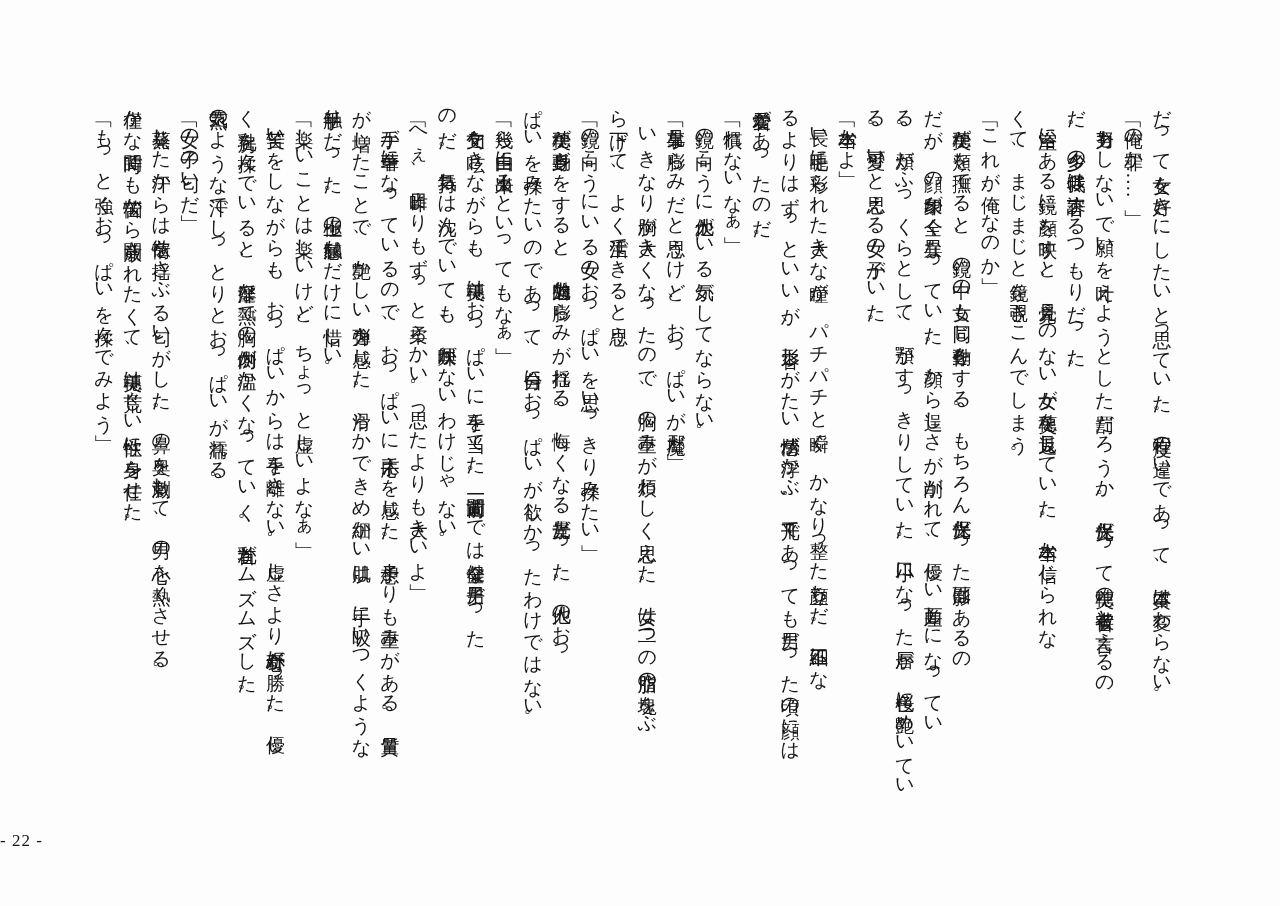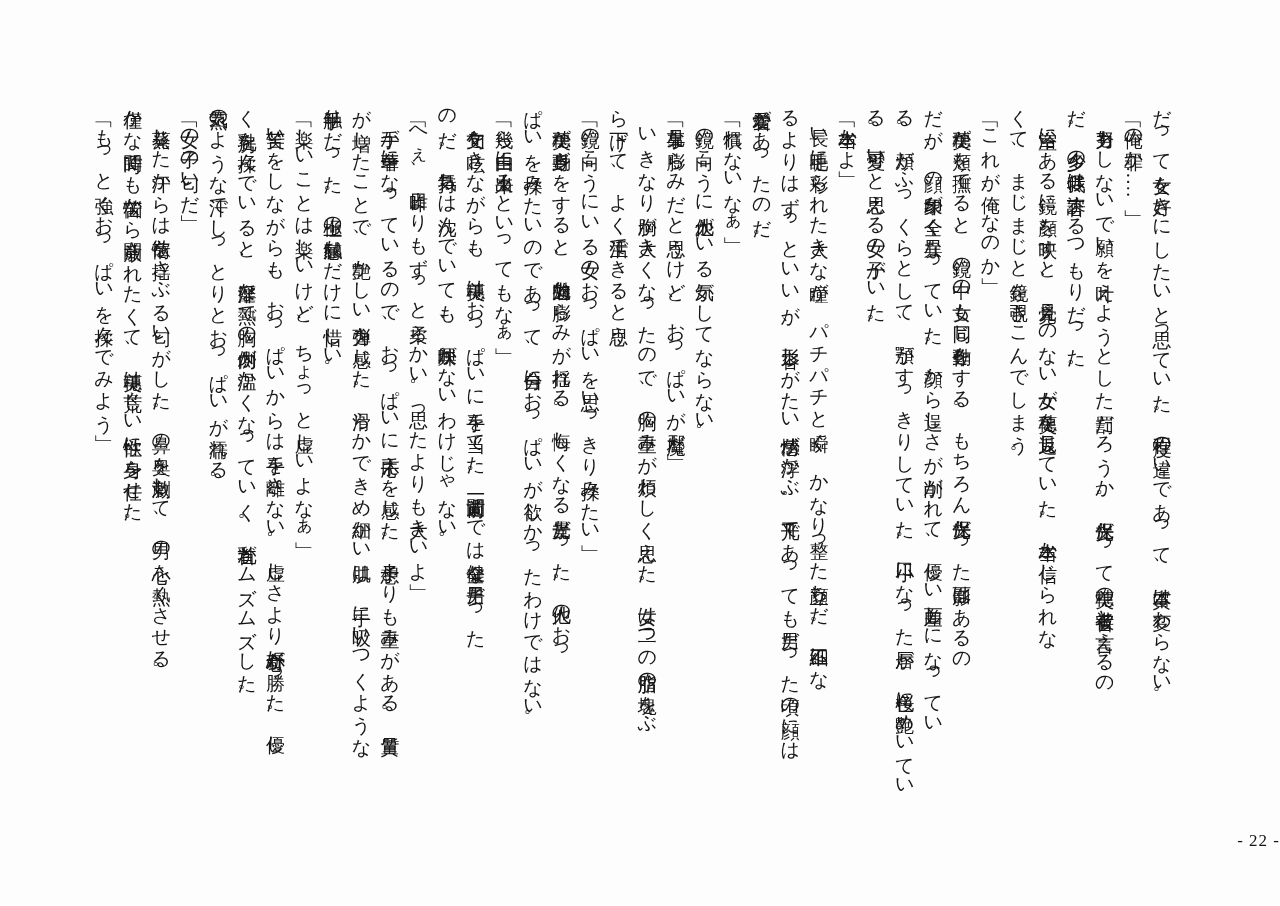--- a/index.html
+++ b/index.html
@@ -31,21 +31,21 @@
     margin: 0;
     padding: 0;
     line-height: 28.6px; 
     white-space: nowrap;
   }
   .pageno {
     position: absolute;
     top: 831px;
     left: 0;
     width: 100%;
-    text-align: right;
+    text-align: left;
     font-size: 17px;
     letter-spacing: 1px;
     color: #161616;
   }
 </style>
 </head>
 <body>
 
 <div class="page">
   <div class="vtext">

